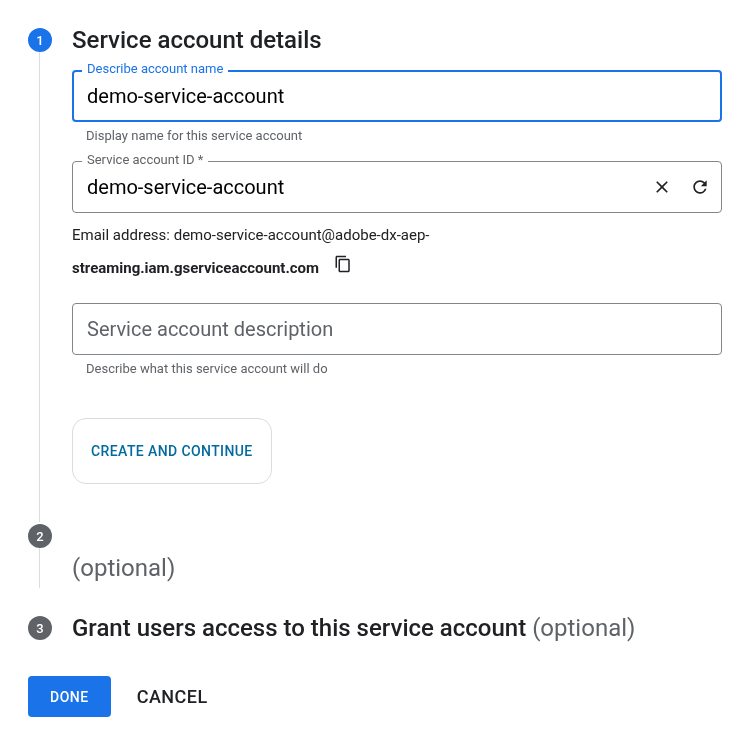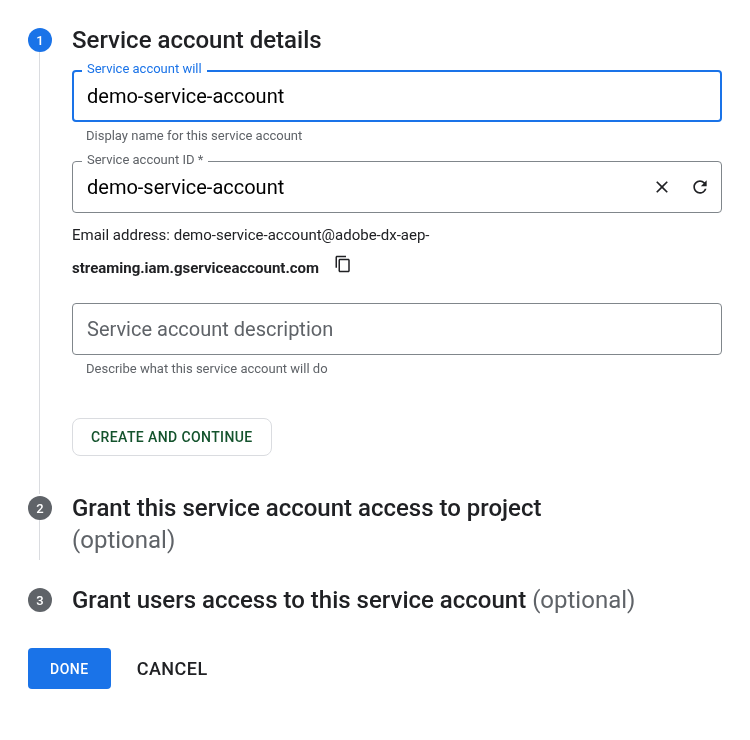--- a/index.html
+++ b/index.html
@@ -151,26 +151,26 @@
       align-items: center;
       justify-content: center;
       cursor: pointer;
       border: none;
       background: none;
       color: #202124;
     }
     .primary-outline-btn {
       background: #fff;
       border: 1px solid #dadce0;
-      border-radius: 8px;
-      color: #14532d;
+      border-radius: 14px;
+      color: #0369a1;
       font-size: 14px;
       font-weight: 500;
       letter-spacing: 0.4px;
-      padding: 10px 18px;
+      padding: 24px 18px;
       cursor: pointer;
       margin-top: 24px;
       margin-bottom: 28px;
       font-family: inherit;
     }
     .footer-actions {
       display: flex;
       gap: 20px;
       margin-top: 32px;
     }
@@ -209,21 +209,21 @@
 
 <div class="step-container">
   <div class="step-badge active">1</div>
   <div class="step-connector"></div>
   <div class="step-content">
     <div class="step-title">Service account details</div>
     <div class="form-area">
 
       
       <div class="floating-field">
-        <label class="floating-label focused">Service account will</label>
+        <label class="floating-label focused">Describe account name</label>
         <input type="text" class="text-input focused" value="demo-service-account" style="">
       </div>
       <div class="helper-text">Display name for this service account</div>
 
       
       <div class="floating-field">
         <label class="floating-label">Service account ID *</label>
         <input type="text" class="text-input with-icons" value="demo-service-account" style="">
         <div class="input-icons">
           <button class="icon-btn">
@@ -261,21 +261,21 @@
       <button class="primary-outline-btn">CREATE AND CONTINUE</button>
     </div>
   </div>
 </div>
 
 <div class="step-container step-2">
   <div class="step-badge inactive">2</div>
   <div class="step-connector short"></div>
   <div class="step-content">
     <div class="step-title">
-      <span>Grant this service account access to project</span><br>
+      <br>
       <span class="optional">(optional)</span>
     </div>
   </div>
 </div>
 
 <div class="step-container step-3">
   <div class="step-badge inactive">3</div>
   <div class="step-content">
     <div class="step-title">
       <span>Grant users access to this service account</span>

